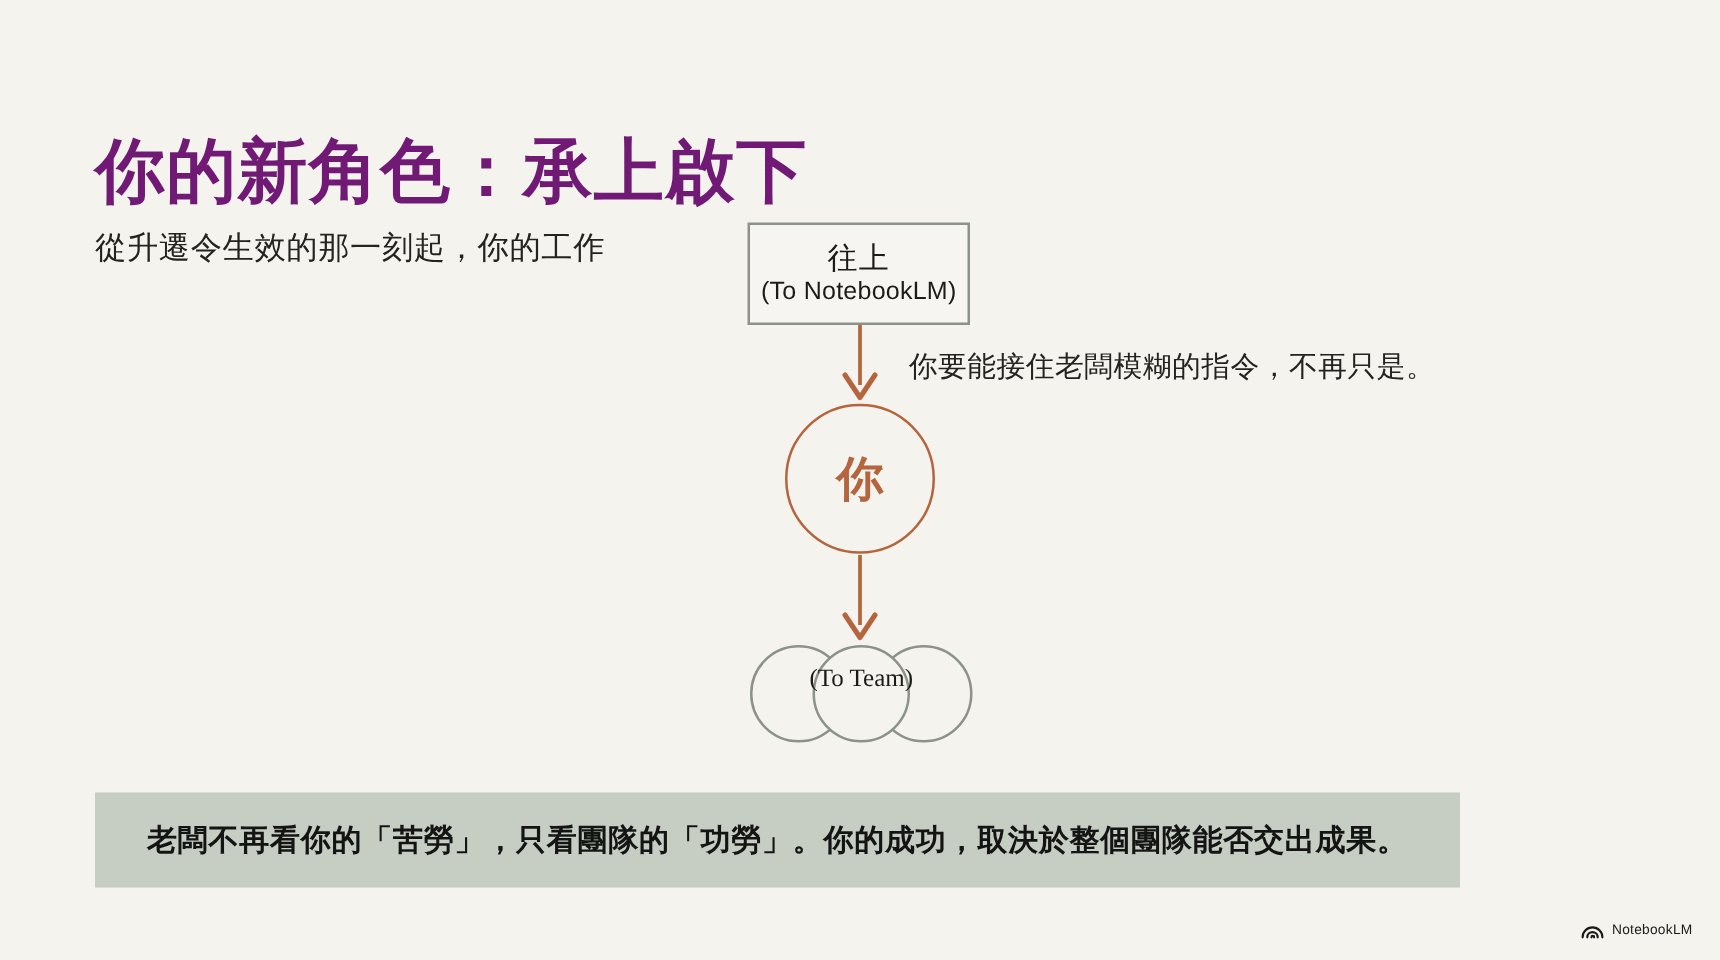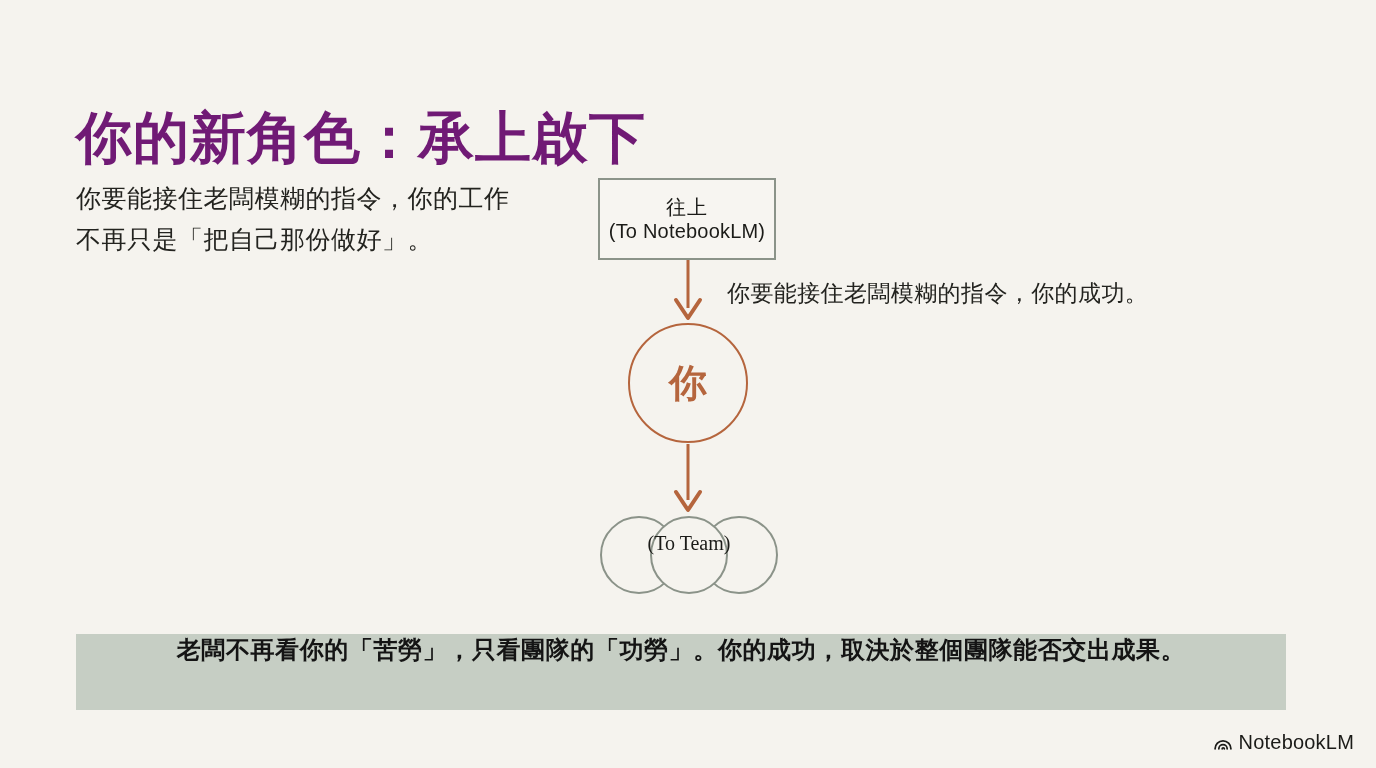--- a/index.html
+++ b/index.html
@@ -70,21 +70,21 @@
     border: 2px solid #8b9389;
     background: #f7f5f1;
     box-sizing: border-box;
     display: flex;
     flex-direction: column;
     align-items: center;
     justify-content: center;
     line-height: 1.22;
   }
   .superiors-box .cn {
-    font-size: 20px;
+    font-size: 24px;
     color: #1b1b18;
     letter-spacing: 1px;
   }
   .superiors-box .en {
     font-size: 20px;
     color: #1b1b18;
     letter-spacing: 0.2px;
   }
 
   .you-circle {
@@ -160,25 +160,25 @@
     white-space: nowrap;
   }
   .annotation.top { left: 727px; top: 278px; }
   .annotation.bottom { left: 727px; top: 455px; }
 
   
   .banner {
     position: absolute;
     left: 76px;
     top: 634px;
-    width: 1210px;
+    width: 1092px;
     height: 76px;
     background: #c6cec4;
     display: flex;
-    align-items: flex-start;
+    align-items: center;
     justify-content: center;
   }
   .banner-text {
     font-size: 24px;
     font-weight: 700;
     color: #141414;
     letter-spacing: 0.6px;
     white-space: nowrap;
   }
 
@@ -190,35 +190,34 @@
     display: flex;
     align-items: center;
     gap: 6px;
   }
   .footer-logo .logo-mark {
     width: 20px;
     height: 20px;
     display: block;
   }
   .footer-logo .logo-text {
-    font-size: 20px;
+    font-size: 11px;
     color: #1b1b18;
     letter-spacing: 0.2px;
   }
 </style>
 </head>
 <body>
 
 <div id="slide">
 
   <div class="page-title">你的新角色：承上啟下</div>
 
   <div class="intro">
-    <span class="intro-line">你要能接住老闆模糊的指令，你的工作</span>
-    <span class="intro-line">不再只是「把自己那份做好」。</span>
+    <span class="intro-line">從升遷令生效的那一刻起，你的工作</span>
   </div>
 
   <svg id="diagram" viewBox="0 0 1376 768" width="1376" height="768">
 
     <g>
       <line x1="688" y1="260" x2="688" y2="308" stroke="#b5653d" stroke-width="3"></line>
       <path d="M 676 300 L 688 318 L 700 300" fill="none" stroke="#b5653d" stroke-width="4" stroke-linecap="round" stroke-linejoin="round"></path>
     </g>
 
     <g>
@@ -238,21 +237,21 @@
 
   <div class="team-group">
     <span class="team-circle c1"></span>
     <span class="team-circle c3"></span>
     <span class="team-circle c2"></span>
     <span class="team-label">
       <span class="en">(To Team)</span>
     </span>
   </div>
 
-  <div class="annotation top">你要能接住老闆模糊的指令，你的成功。</div>
+  <div class="annotation top">你要能接住老闆模糊的指令，不再只是。</div>
 
   <div class="banner">
     <span class="banner-text">老闆不再看你的「苦勞」，只看團隊的「功勞」。你的成功，取決於整個團隊能否交出成果。</span>
   </div>
 
   <div class="footer-logo">
     <svg class="logo-mark" viewBox="0 0 24 24">
       <path d="M2.5 19 A 9.5 9.5 0 0 1 21.5 19" fill="none" stroke="#1b1b18" stroke-width="2.1" stroke-linecap="round"></path>
       <path d="M7 19 A 5 5 0 0 1 17 19" fill="none" stroke="#1b1b18" stroke-width="2.1" stroke-linecap="round"></path>
       <path d="M11 19 A 1.3 1.3 0 0 1 13.6 19" fill="none" stroke="#1b1b18" stroke-width="2.1" stroke-linecap="round"></path>

